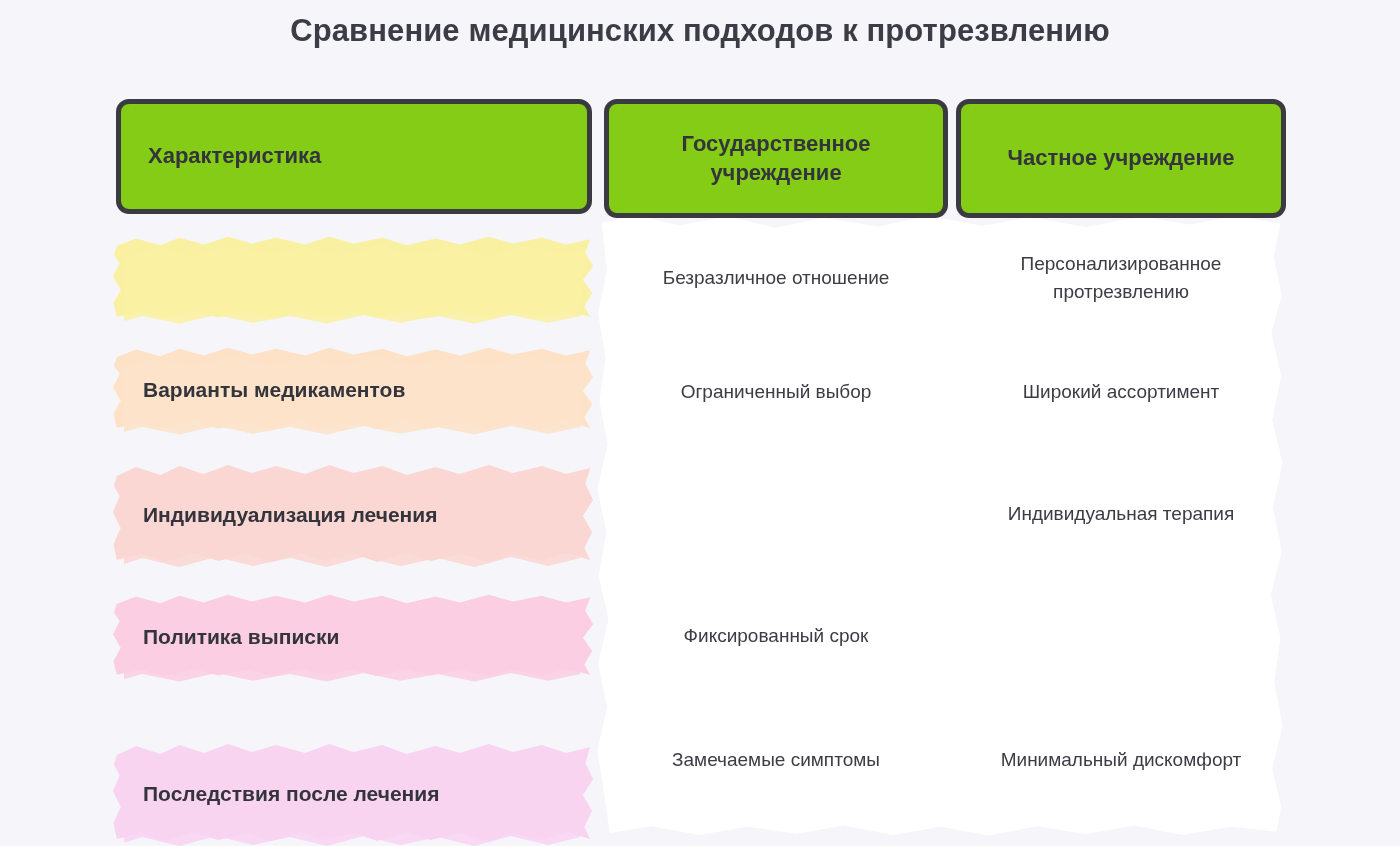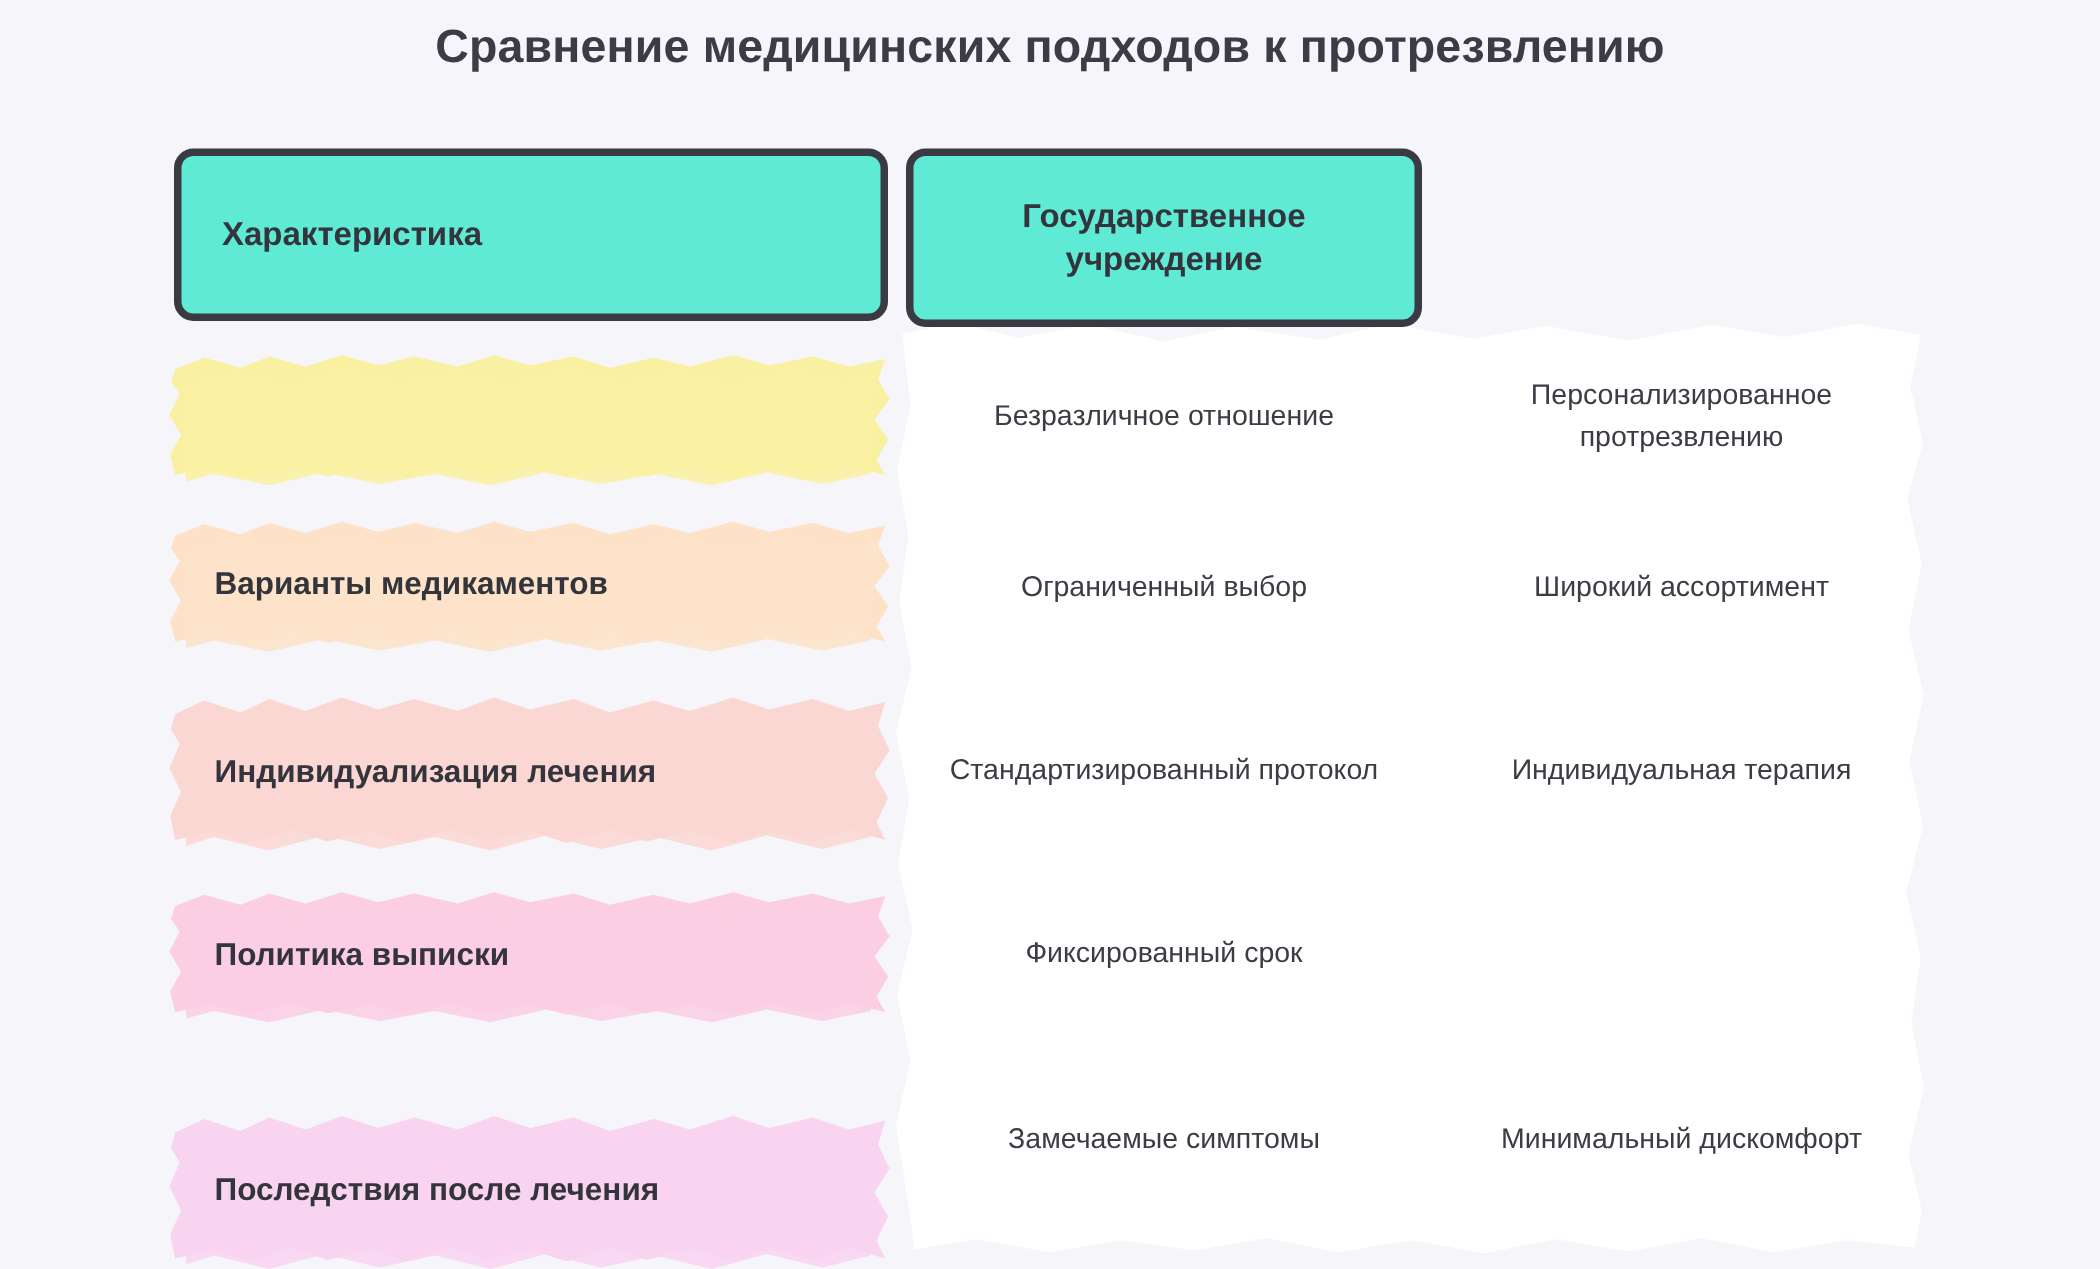--- a/index.html
+++ b/index.html
@@ -70,21 +70,21 @@
       1.2% 93%, 0.2% 86%, 1.6% 79%, 0.3% 72%, 1.8% 65%, 0.4% 58%,
       1.5% 51%, 0.2% 44%, 1.7% 37%, 0.5% 30%, 1.4% 23%, 0.3% 16%,
       1.6% 9%
     );
   }
 
   
   .header-box {
     position: absolute;
     box-sizing: border-box;
-    background: #5eead4;
+    background: #84cc16;
     border: 5px solid #3a3a42;
     border-radius: 13px;
     display: flex;
     align-items: center;
     font-weight: bold;
     color: #34343c;
     font-size: 22px;
     line-height: 1.28;
   }
   .header-box.h1 {
@@ -212,20 +212,23 @@
   <div class="title">Сравнение медицинских подходов к протрезвлению</div>
 
   <div class="paper-panel"></div>
 
   <div class="header-box h1">
     <span>Характеристика</span>
   </div>
   <div class="header-box h2">
     <span>Государственное учреждение</span>
   </div>
+  <div class="header-box h3">
+    <span>Частное учреждение</span>
+  </div>
 
   <div class="row-label r1">
     <span class="band" style="background: rgb(250, 240, 162);"></span>
     <span class="band-b" style="background: rgb(250, 240, 162);"></span>
   </div>
   <div class="cell c2 y1">Безразличное отношение</div>
   <div class="cell c3 y1">Персонализированное протрезвлению</div>
 
   <div class="row-label r2">
     <span class="band" style="background: rgb(253, 226, 200);"></span>
@@ -233,21 +236,20 @@
     <span class="label-text">Варианты медикаментов</span>
   </div>
   <div class="cell c2 y2">Ограниченный выбор</div>
   <div class="cell c3 y2">Широкий ассортимент</div>
 
   <div class="row-label r3">
     <span class="band" style="background: rgb(251, 215, 211);"></span>
     <span class="band-b" style="background: rgb(251, 215, 211);"></span>
     <span class="label-text">Индивидуализация лечения</span>
   </div>
-  <div class="cell c2 y3">Стандартизированный протокол</div>
   <div class="cell c3 y3">Индивидуальная терапия</div>
 
   <div class="row-label r4">
     <span class="band" style="background: rgb(251, 206, 226);"></span>
     <span class="band-b" style="background: rgb(251, 206, 226);"></span>
     <span class="label-text">Политика выписки</span>
   </div>
   <div class="cell c2 y4">Фиксированный срок</div>
 
   <div class="row-label r5">

